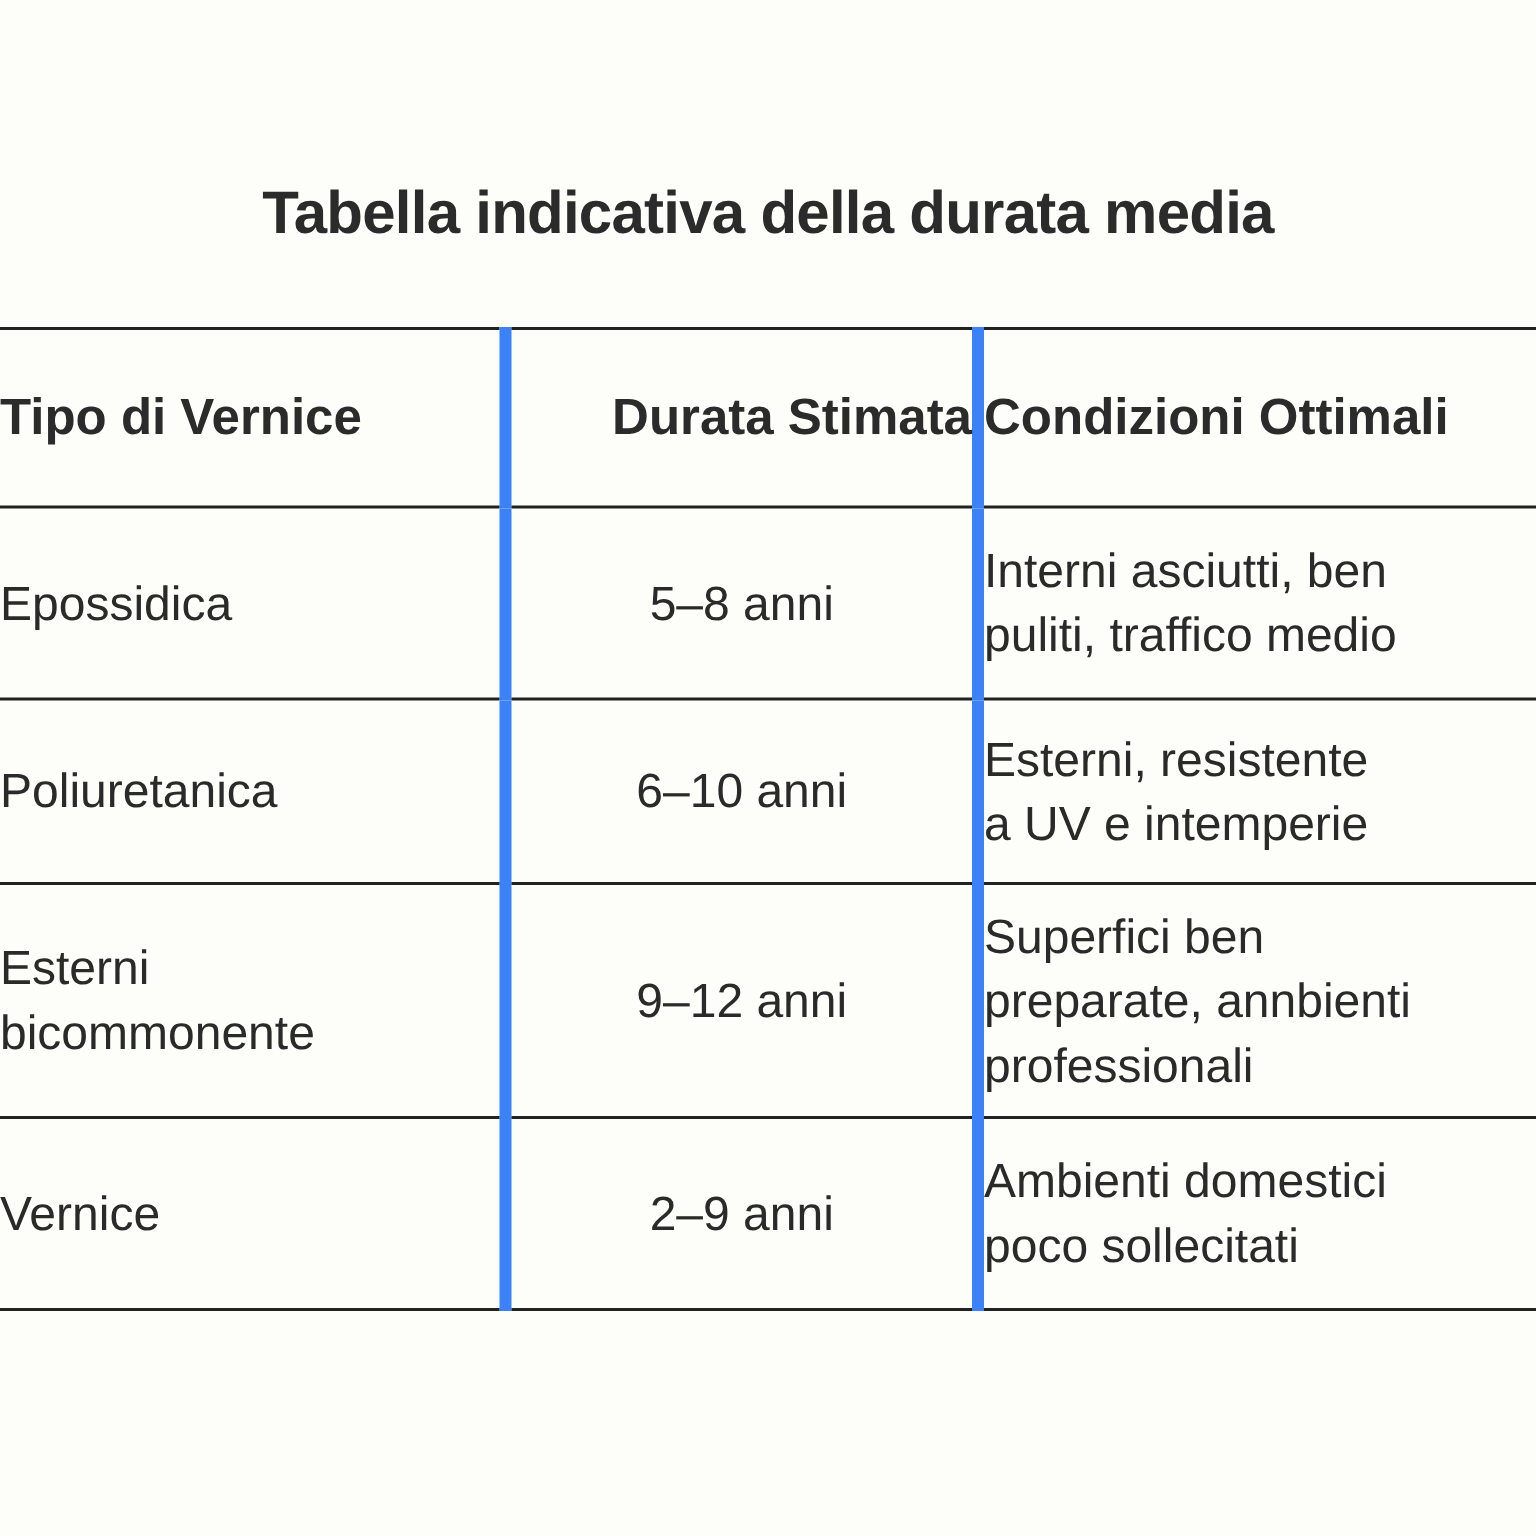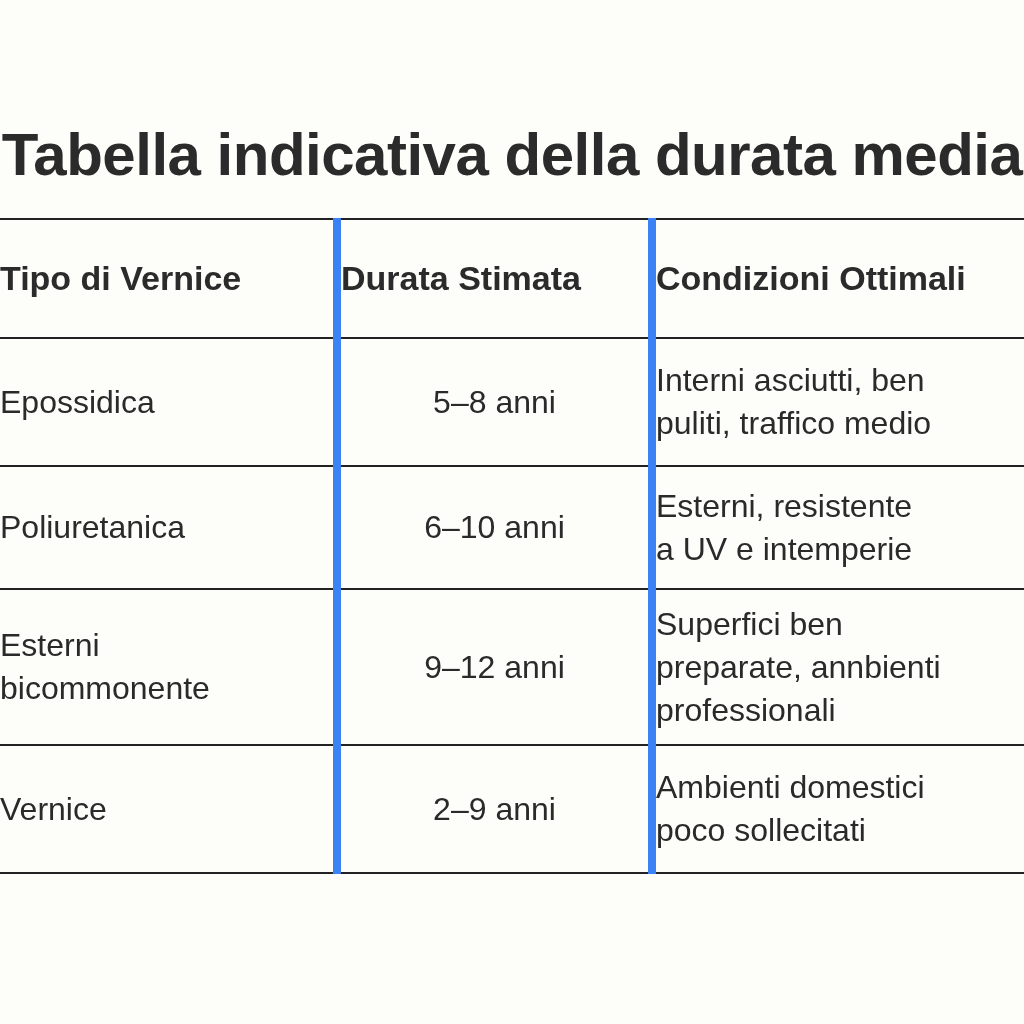--- a/index.html
+++ b/index.html
@@ -6,21 +6,21 @@
   body {
     width:1024px; height:1024px; overflow:hidden;
     background:#fdfdfa;
     font-family:"Liberation Sans", "DejaVu Sans", sans-serif;
     color:#2a2a2a;
     position:relative;
   }
   .title {
     position:absolute; left:0; width:1024px; top:120px;
     text-align:center;
-    font-size:60px; font-weight:bold; letter-spacing:-0.5px;
+    font-size:40px; font-weight:bold; letter-spacing:-0.5px;
     color:#2b2b2b;
   }
   table.grid {
     position:absolute; left:0; top:218px;
     border-collapse:collapse;
     width:1040px;
     table-layout:fixed;
   }
   table.grid td, table.grid th {
     border-top:2px solid #222;
@@ -31,21 +31,21 @@
   }
   table.grid td:last-child, table.grid th:last-child { border-right:none; }
   col.c1 { width:337px; }
   col.c2 { width:315px; }
   col.c3 { width:388px; }
   th {
     font-size:34px; font-weight:bold; text-align:left;
     height:117px; color:#2b2b2b;
   }
   th.h1 { padding-left:11px; }
-  th.h2 { text-align:left; }
+  th.h2 { text-align:right; }
   th.h3 { padding-left:32px; white-space:nowrap; }
   td { font-size:32px; line-height:43px; }
   td.a { padding-left:11px;margin-left:30px; }
   td.b { text-align:center;margin-left:48px; }
   td.c { padding-left:32px; }
   tr.r1 td { height:126px; }
   tr.r2 td { height:121px; }
   tr.r3 td { height:154px; }
   tr.r4 td { height:126px; }
   .nw { white-space:pre-line; }

